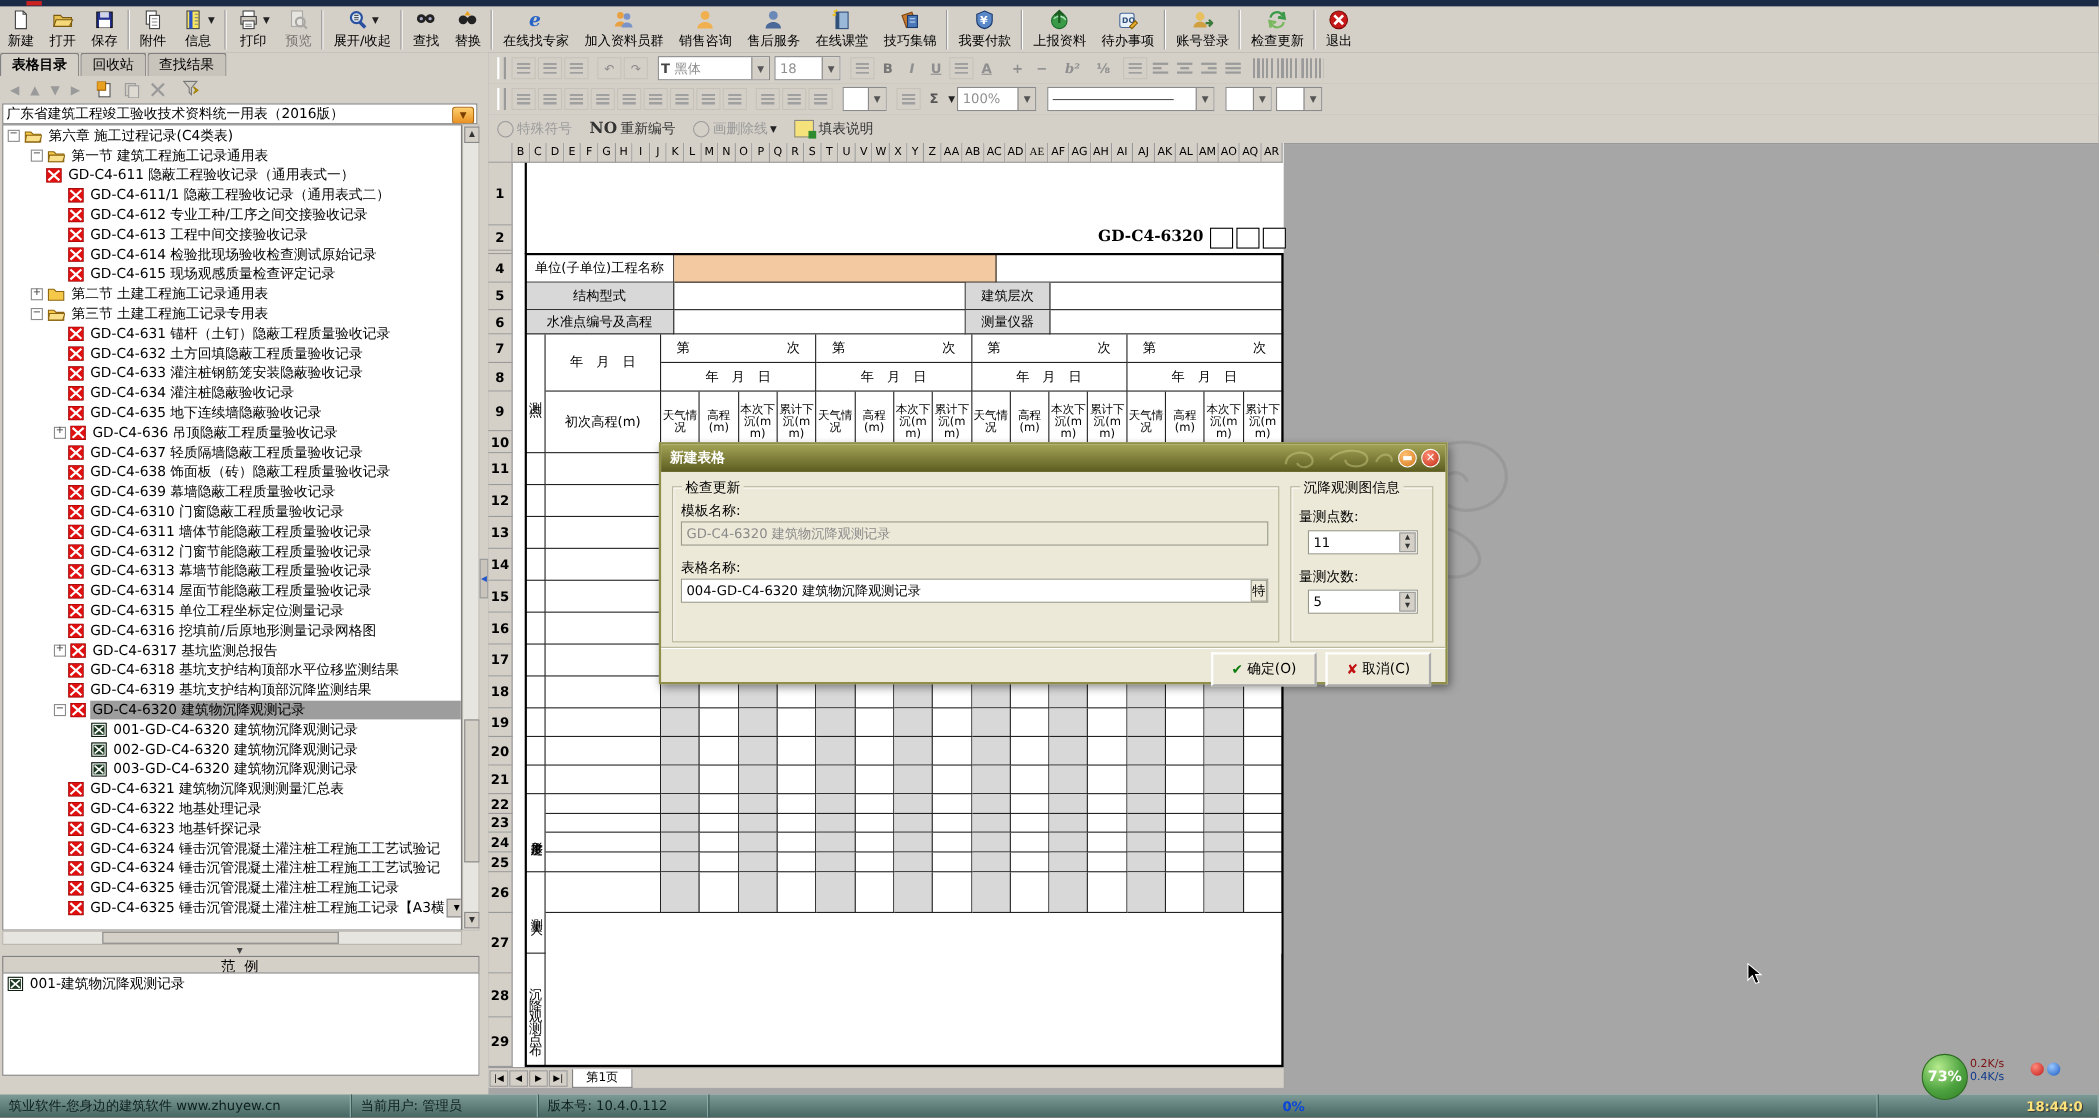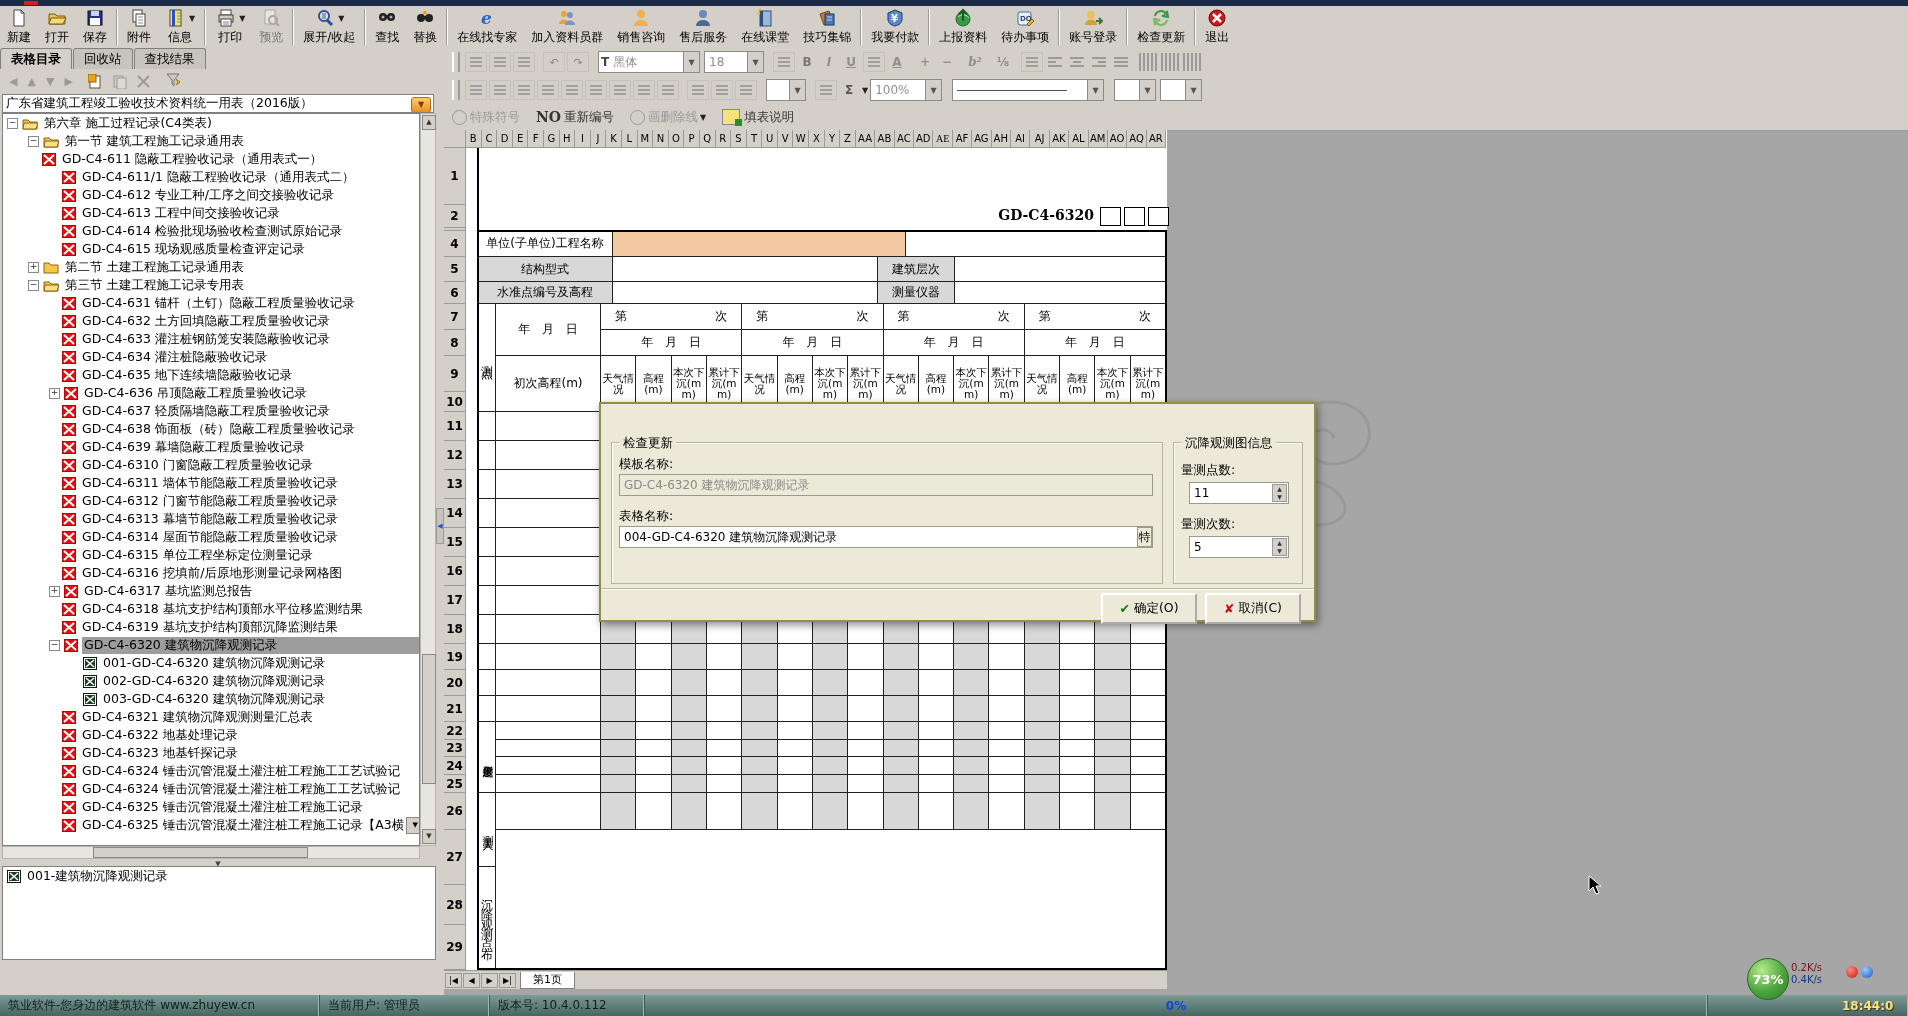--- a/index.html
+++ b/index.html
@@ -66,21 +66,21 @@
   #vscroll{position:absolute;left:420px;top:65px;width:16px;height:733px;background:#e7e5df;border:1px solid #b8b4ac;box-sizing:border-box;}
   .sbtn{width:14px;height:15px;background:#d4d0c8;border:1px solid #888;box-sizing:border-box;
         font-size:7px;text-align:center;line-height:13px;color:#333;}
   #vthumb{position:absolute;left:1px;top:540px;width:14px;height:130px;background:#d4d0c8;border:1px solid #888;box-sizing:border-box;}
   #hscroll{position:absolute;left:2px;top:798px;width:418px;height:13px;background:#e7e5df;border:1px solid #b8b4ac;box-sizing:border-box;}
   #hthumb{position:absolute;left:90px;top:0;width:215px;height:11px;background:#d4d0c8;border:1px solid #888;box-sizing:border-box;}
   #vsplit{position:absolute;left:0;top:812px;width:436px;height:8px;background:#d4d0c8;
           display:flex;align-items:center;justify-content:center;color:#444;font-size:7px;}
   #exheader{position:absolute;left:2px;top:821px;width:434px;height:18px;border:1px solid #808080;background:#d4d0c8;
             box-sizing:border-box;text-align:center;font-size:13px;letter-spacing:2px;}
-  #exlist{position:absolute;left:2px;top:818px;width:434px;height:94px;background:#fff;border:1px solid #808080;box-sizing:border-box;}
+  #exlist{position:absolute;left:2px;top:836px;width:434px;height:94px;background:#fff;border:1px solid #808080;box-sizing:border-box;}
   #rsplit{position:absolute;left:436px;top:0;width:8px;height:947px;background:#d4d0c8;}
   #rsplit .col{position:absolute;left:0;top:460px;width:8px;height:36px;background:#c8c4bc;border:1px solid #9a9a9a;
                box-sizing:border-box;color:#2255cc;font-size:7px;text-align:center;line-height:34px;}
   
   #main{left:444px;top:48px;width:1464px;height:947px;background:#a6a6a6;}
   #fmtbar2{position:absolute;left:0;top:0;width:1464px;height:28px;}
   #fmtbar3{position:absolute;left:0;top:28px;width:1464px;height:28px;}
   #fmtbar4{position:absolute;left:0;top:56px;width:1464px;height:26px;background:#d4d0c8;border-bottom:1px solid #9a9a9a;display:flex;align-items:center;}
   #sheet{position:absolute;left:0;top:82px;width:1464px;height:840px;}
   #page{position:absolute;left:22px;top:0;width:701px;height:840px;background:#fff;}
@@ -1535,20 +1535,32 @@
     <div class="up">0.2K/s</div>
     <div class="down">0.4K/s</div>
   </div>
   <div id="miniicons" class="abs">
     <i style="background:radial-gradient(circle at 35% 30%,#ff8a7a,#c01818);"></i>
     <i style="background:radial-gradient(circle at 35% 30%,#9ac8ff,#1858c0);"></i>
   </div>
   <div id="clock" class="abs">18:44:0</div>
 
   <div id="dialog" class="abs">
+    <div id="dlgtitle">
+      <span>新建表格</span>
+      <svg width="110" height="24" style="position:absolute;right:45px;top:0;" opacity="0.4">
+        <g fill="none" stroke="#d8d890" stroke-width="2">
+          <path d="M10 18 C10 6 30 4 34 13 C37 20 24 24 20 17"></path>
+          <path d="M50 14 C60 2 85 4 84 14 C83 22 64 22 64 14"></path>
+          <path d="M92 16 C96 6 108 8 106 16"></path>
+        </g>
+      </svg>
+      <div class="dbtn" id="dmin">▬</div>
+      <div class="dbtn" id="dclose">✕</div>
+    </div>
     <div class="gbox" style="left:10px;top:38px;width:550px;height:140px;">
       <span class="gcap">检查更新</span>
     </div>
     <div class="dlbl" style="left:18px;top:52px;">模板名称:</div>
     <div class="dinput ro" style="left:18px;top:70px;width:534px;height:22px;">GD-C4-6320 建筑物沉降观测记录</div>
     <div class="dlbl" style="left:18px;top:104px;">表格名称:</div>
     <div class="dinput" style="left:18px;top:122px;width:534px;height:22px;">004-GD-C4-6320 建筑物沉降观测记录</div>
     <div class="dinput" style="left:536px;top:123px;width:15px;height:20px;padding:0;justify-content:center;background:#ece9d8;border-left:1px solid #9a9a8a;">特</div>
     <div class="gbox" style="left:572px;top:38px;width:128px;height:140px;">
       <span class="gcap">沉降观测图信息</span>

